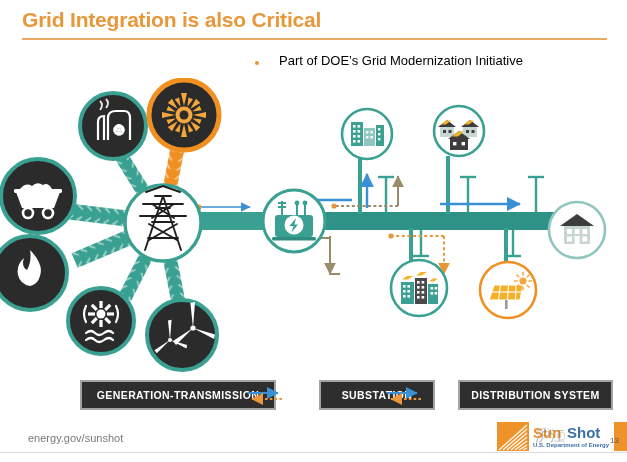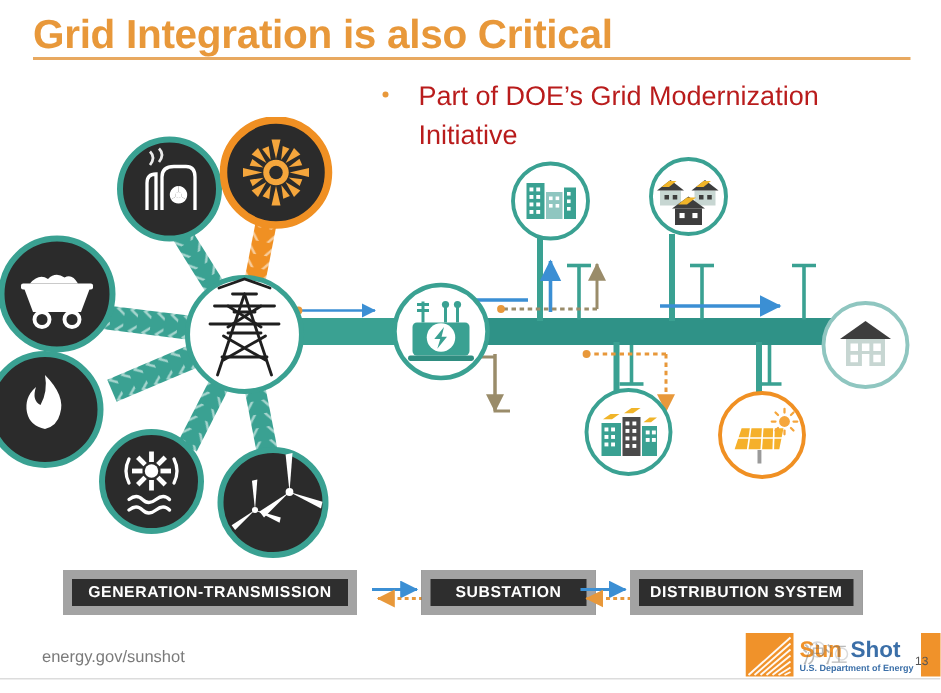--- a/index.html
+++ b/index.html
@@ -6,51 +6,52 @@
   body{
     width:627px;height:462px;position:relative;overflow:hidden;
     font-family:"Liberation Sans", sans-serif;
     background:#ffffff;
   }
   .slide{position:absolute;inset:0;background:#fff;}
 
   
   #title{
     position:absolute;left:22px;top:8px;
-    font-size:27px;font-weight:bold;color:#e8983a;
+    font-size:21px;font-weight:bold;color:#e8983a;
     letter-spacing:-0.2px;white-space:nowrap;
   }
   #title-rule{
     position:absolute;left:22px;top:38px;width:585px;height:2px;
     background:#e8a960;
   }
 
   
   #bullet-block{position:absolute;left:255px;top:52px;width:340px;}
   #bullet-dot{
     position:absolute;left:0;top:9px;width:4px;height:4px;border-radius:50%;
     background:#e8983a;
   }
   #bullet-text{
     position:absolute;left:24px;top:0;width:318px;
-    font-size:18px;color:#b91c1c;line-height:1.42;
+    font-size:13px;color:#000000;line-height:1.42;
   }
 
   
   #diagram{position:absolute;left:0;top:78px;width:627px;height:300px;}
   #diagram svg{display:block;}
 
   
   #flowbar{position:absolute;left:0;top:380px;width:627px;height:36px;}
   .flowbox{
     position:absolute;top:0;height:30px;
-    background:#2e2e2e;border:6px solid #a3a3a3;
+    background:#2e2e2e;border:2px solid #a3a3a3;
     display:flex;align-items:center;justify-content:center;
     color:#ffffff;font-size:10.5px;font-weight:bold;letter-spacing:0.4px;
     box-sizing:border-box;
+    margin-left:38px;
   }
   #box-gen{left:42px;width:196px;}
   #box-sub{left:281px;width:116px;}
   #box-dist{left:420px;width:155px;}
   .flowarrow{position:absolute;top:6px;width:42px;height:20px;}
 
   
   #footer-rule{position:absolute;left:0;top:452px;width:627px;height:1px;background:#dcdcdc;}
   #footer-url{
     position:absolute;left:28px;top:432px;

